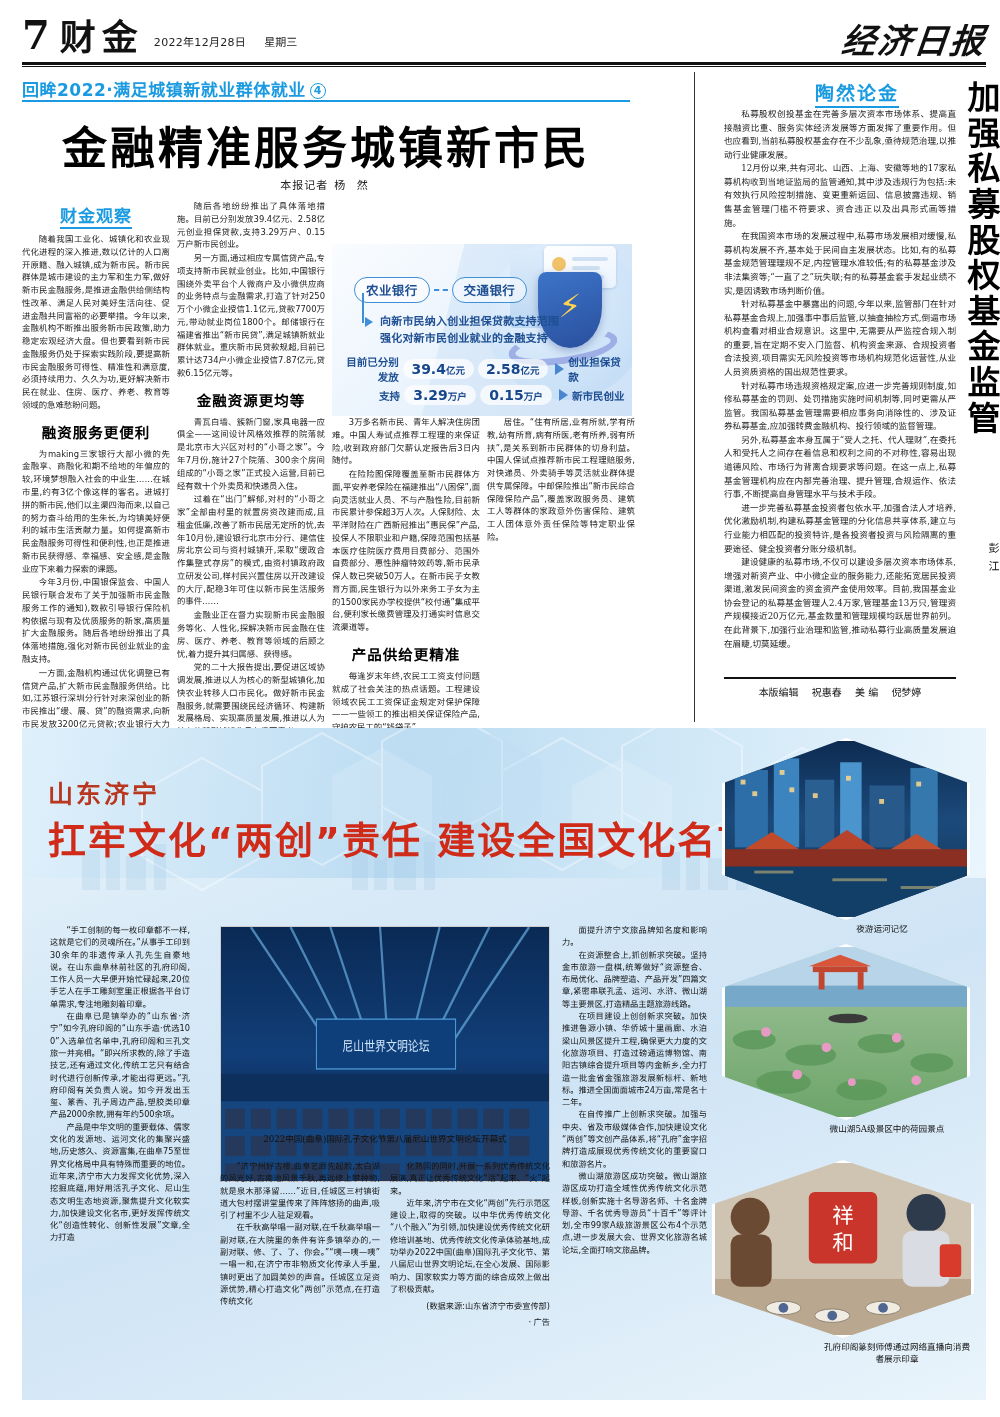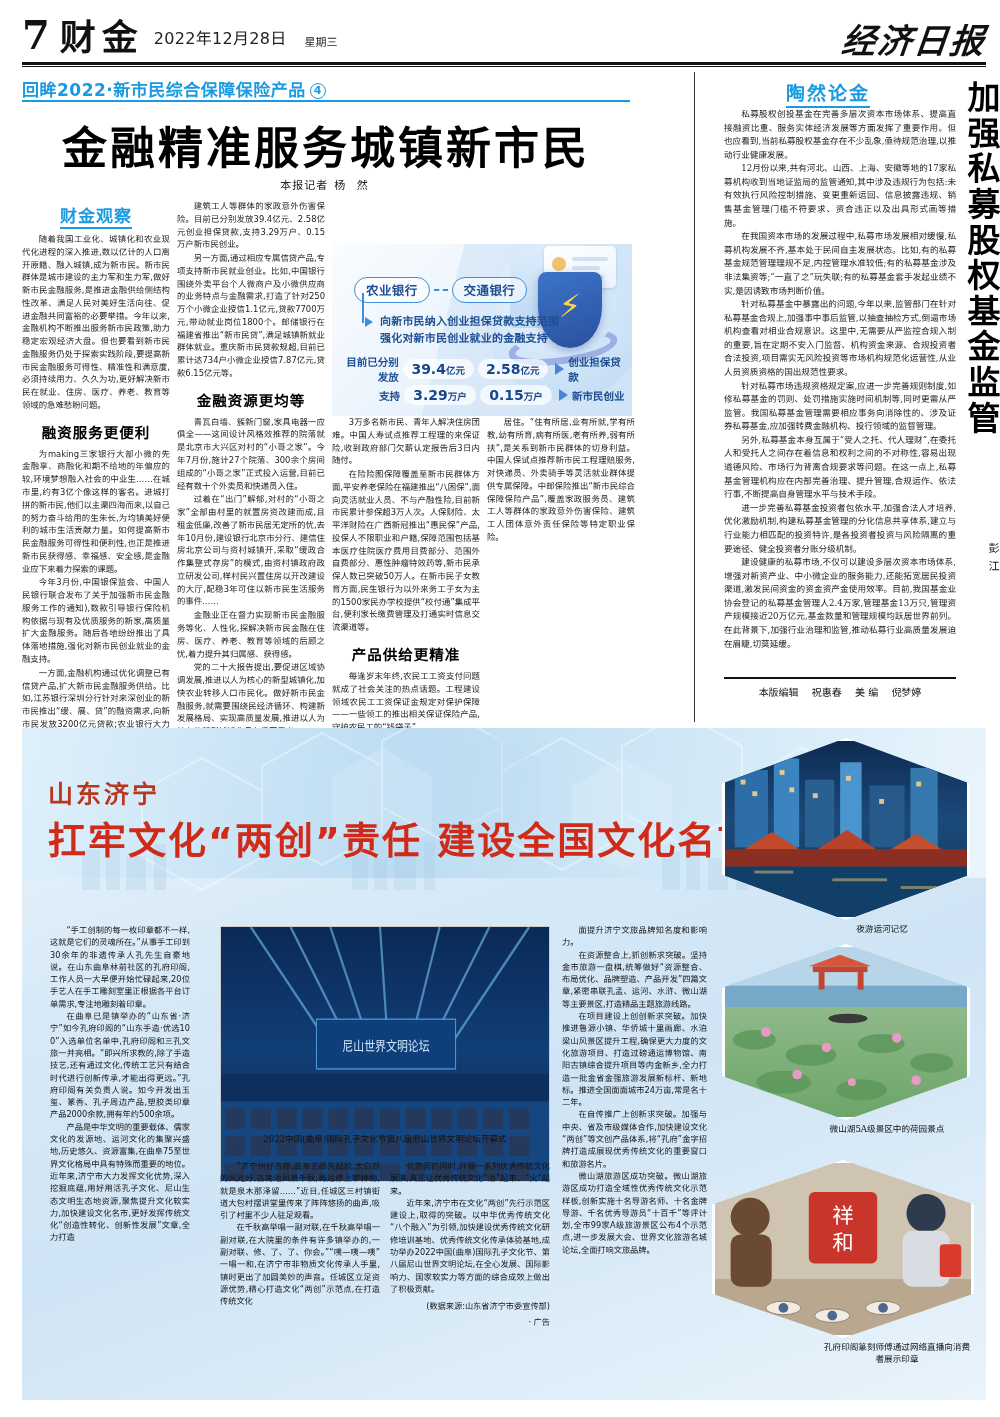--- a/index.html
+++ b/index.html
@@ -21,21 +21,21 @@
     font-family: "DejaVu Serif", "Liberation Serif", serif;
     font-size: 40px; font-weight: 700; line-height: 0.95; color:#111;
     letter-spacing: 0;
   }
   .mh-section {
     font-size: 36px; font-weight: 700; color:#111; letter-spacing: 6px;
     line-height: 1; position: relative; top: 2px;
   }
   .mh-date {
     font-family: "DejaVu Sans", "Liberation Sans", sans-serif;
-    font-size: 16px; color:#222; position: relative; top:-5px; letter-spacing: .3px;
+    font-size: 11px; color:#222; position: relative; top:-5px; letter-spacing: .3px;
     white-space: nowrap;
     text-align: right;
   }
   .mh-weekday { font-size: 11px; color:#222; position:relative; top:-5px; margin-left: 8px; }
   .mh-logo {
     position: absolute; right: 0; top: 0;
     font-family: "DejaVu Serif", "Liberation Serif", serif;
     font-size: 34px; font-weight: 700; color:#111;
     letter-spacing: 2px; font-style: italic;
     transform: skewX(-6deg);
@@ -168,21 +168,21 @@
     width:72px; text-align:center; background:rgba(255,255,255,.72);
     border-radius:11px; font-size:14px; font-weight:700; color:#17468c; padding:2px 0;
   }
   .itval small{ font-size:9.5px; }
   .ittri{ width:0;height:0;border-left:9px solid #4a86cf;border-top:6px solid transparent;border-bottom:6px solid transparent; margin-left:3px;}
   .itend{ font-size:10.5px; color:#1f4f93; font-weight:700; }
 
   
   .side { position:absolute; left:690px; top:0; width:296px; height:650px; }
   .side-title {
-    position:absolute; left:74px; top:6px; width:190px; 
+    position:absolute; left:50px; top:6px; width:190px; text-align:center;
     font-size:19px; font-weight:700; color:#1a9ae0; letter-spacing:2px;
   }
   .side-title u { text-decoration:none; border-bottom:2px solid #1a9ae0; padding-bottom:2px;}
   .side-body{
     position:absolute; left:12px; top:36px; width:232px;
     font-family:"DejaVu Serif","Liberation Serif",serif;
   }
   .side-body p{
     font-size:8.6px; line-height:1.58; text-indent:2em; text-align:justify;
     color:#1c1c1c; word-break:break-all;
@@ -258,21 +258,21 @@
     </div>
     <div class="mh-logo">经济日报</div>
   </div>
   <div class="mh-rule"></div>
 
   <div class="topbody">
 
     <div class="vdiv" style="left:672px;"></div>
 
     <div class="kicker">
-      <span>回眸2022·新市民综合保障保险产品</span><span class="circnum">4</span>
+      <span>回眸2022·满足城镇新就业群体就业</span><span class="circnum">4</span>
     </div>
     <div class="kicker-rule"></div>
 
     <h1 class="headline">金融精准服务城镇新市民</h1>
     <div class="byline">
       <span>本报记者</span><em>杨 然</em>
     </div>
 
     <div class="info">
       <div class="info-sphere"></div>
@@ -321,21 +321,21 @@
       <div class="col c1">
         <div class="subhead blue"><u>财金观察</u></div>
         <p class="ptxt">随着我国工业化、城镇化和农业现代化进程的深入推进,数以亿计的人口离开原籍、融入城镇,成为新市民。新市民群体是城市建设的主力军和生力军,做好新市民金融服务,是推进金融供给侧结构性改革、满足人民对美好生活向往、促进金融共同富裕的必要举措。今年以来,金融机构不断推出服务新市民政策,助力稳定宏观经济大盘。但也要看到新市民金融服务仍处于探索实践阶段,要提高新市民金融服务可得性、精准性和满意度,必须持续用力、久久为功,更好解决新市民在就业、住房、医疗、养老、教育等领域的急难愁盼问题。</p>
         <div class="subhead">融资服务更便利</div>
         <p class="ptxt">为making三家银行大部小微的先金融享、商融化和期不给地的年偏应的较,环境梦想融入社会的中业生……在城市里,约有3亿个像这样的客名。进城打拼的新市民,他们以主渠四海而来,以自己的努力奋斗给用的生朱长,为均镇美好便利的城市生活贡献力量。如何提高新市民金融服务可得性和便利性,也正是推进新市民获得感、幸福感、安全感,是金融业应下来着力探索的课题。</p>
         <p class="ptxt">今年3月份,中国银保监会、中国人民银行联合发布了关于加强新市民金融服务工作的通知),数款引导银行保险机构依据与现有及优质服务的新家,高质量扩大金融服务。随后各地纷纷推出了具体落地措施,强化对新市民创业就业的金融支持。</p>
         <p class="ptxt">一方面,金融机构通过优化调整已有信贷产品,扩大新市民金融服务供给。比如,江苏银行深圳分行针对来深创业的新市民推出“缓、展、贷”的融资需求,向新市民发放3200亿元贷款;农业银行大力发展新市民“金融服务”,向新市民纳入创业担保贷款支持范围,强化对新市民创业就业的金融支持。</p>
       </div>
 
       <div class="col c2">
-        <p class="ptxt">建筑工人等群体的家政意外伤害保险。目前已分别发放39.4亿元、2.58亿元创业担保贷款,支持3.29万户、0.15万户新市民创业。</p>
+        <p class="ptxt">随后各地纷纷推出了具体落地措施。目前已分别发放39.4亿元、2.58亿元创业担保贷款,支持3.29万户、0.15万户新市民创业。</p>
         <p class="ptxt">另一方面,通过相应专属信贷产品,专项支持新市民就业创业。比如,中国银行围绕外卖平台个人微商户及小微供应商的业务特点与金融需求,打造了针对250万个小微企业授信1.1亿元,贷款7700万元,带动就业岗位1800个。邮储银行在福建省推出“新市民贷”,满足城镇新就业群体就业。重庆新市民贷款规超,目前已累计达734户小微企业授信7.87亿元,贷款6.15亿元等。</p>
         <div class="subhead">金融资源更均等</div>
         <p class="ptxt">青瓦白墙、簇新门窗,家具电器一应俱全——这间设计风格效推荐的院落就是北京市大兴区对村的“小哥之家”。今年7月份,施计27个院落、300余个房间组成的“小哥之家”正式投入运营,目前已经有数十个外卖员和快递员入住。</p>
         <p class="ptxt">过着在“出门”解郁,对村的“小哥之家”全部由村里的就置房资改建而成,且租金低廉,改善了新市民居无定所的忧,去年10月份,建设银行北京市分行、建信住房北京公司与资村城镇开,采取“缓政合作集整式存房”的模式,由资村镇政府政立研发公司,样村民兴置住房以开改建设的大厅,配稳3年可住以新市民生活服务的事件……</p>
         <p class="ptxt">金融业正在督力实现新市民金融服务等化、人性化,探解决新市民金融在住房、医疗、养老、教育等领域的后顾之忧,着力提升其归属感、获得感。</p>
         <p class="ptxt">党的二十大报告提出,要促进区域协调发展,推进以人为核心的新型城镇化,加快农业转移人口市民化。做好新市民金融服务,就需要围绕民经济循环、构建新发展格局、实现高质量发展,推进以人为核心的新型城镇化具有重要意义。</p>
         <p class="ptxt">为此,新市民金融需要,建行北京市分行已累计融资支持授信住房建设超5万套,并协同建信住房公司盘活用助城市 困置房源,提供租赁房屋逾6万套,帮助</p>
       </div>
 
       <div class="col c3" style="padding-top:216px;">

